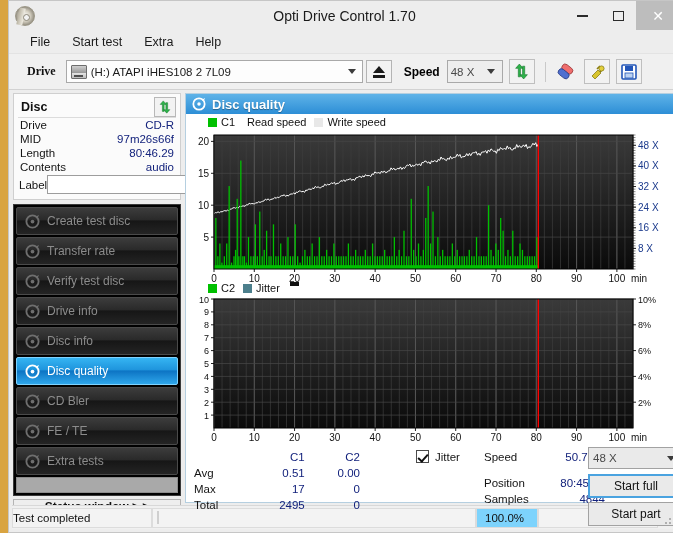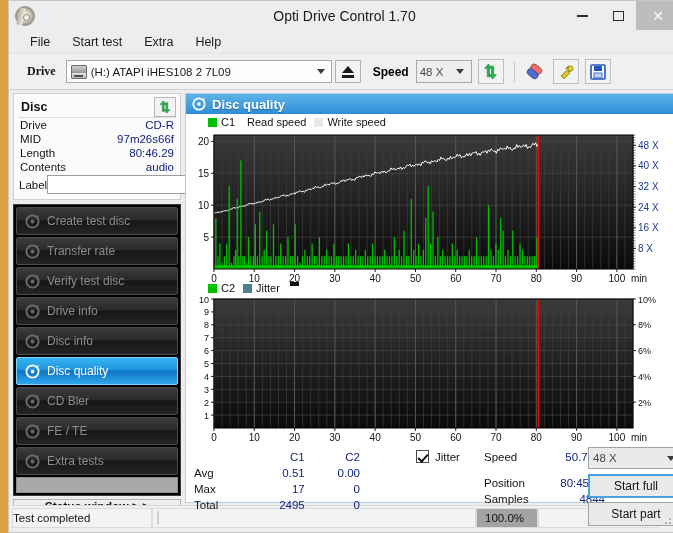--- a/index.html
+++ b/index.html
@@ -72,21 +72,21 @@
   .drivebar {
     height: 36px; flex: 0 0 36px;
     display: flex; align-items: center;
     background: #f0f0f0;
     padding: 0 6px;
     border-bottom: 1px solid #d2d2d2;
   }
   .lbl-bold { font-weight: bold; font-size: 12px; color: #111; font-family: Liberation Serif, serif; }
   .drive-combo {
     margin-left: 10px;
-    width: 266px; height: 23px;
+    width: 297px; height: 23px;
     background: #fdfdfd; border: 1px solid #a9a9a9;
     display: flex; align-items: center; padding: 0 2px;
     font-size: 11.5px; color: #1a1a1a;
   }
   .drv-icon {
     width: 16px; height: 14px; margin: 0 4px 0 2px;
     background: linear-gradient(180deg,#cfcfcf 0%,#9a9a9a 55%,#e8e8e8 56%,#bcbcbc 100%);
     border: 1px solid #6d6d6d; border-radius: 1px;
     position: relative;
   }
@@ -199,21 +199,21 @@
     height: 24px; flex:0 0 24px;
     display:flex; align-items:center;
     background:#f0f0f0; border-top:1px solid #d8d8d8;
     margin: 2px 3px 3px 3px;
   }
   .sb-cell { height:20px; display:flex;align-items:center; font-size:11.5px; color:#111; }
   .sb-text { width:140px; border:1px solid #dcdcdc; background:#f3f3f3;}
   .sb-prog { flex:1; border:1px solid #dcdcdc; background:#f3f3f3; padding:2px 4px; }
   .sb-bar-outer { height:13px; background:#ffffff; border:1px solid #cfcfcf; }
   .sb-bar-inner { height:100%; background:#14a716; }
-  .sb-pct { width:62px; justify-content:flex-start; padding-left:8px; border:1px solid #dcdcdc; background:#a3a3a3;}
+  .sb-pct { width:62px; justify-content:flex-start; padding-left:8px; border:1px solid #dcdcdc; background:#7dd3fc;}
   .sb-time { width:120px; justify-content:flex-end; padding-right:8px; border:1px solid #dcdcdc; background:#f3f3f3;}
   .grip { width:16px; height:16px; margin-left:3px; position:relative; }
   .grip i { position:absolute; width:2px;height:2px;background:#b0b0b0; }
 </style>
 </head>
 <body>
 
 <div id="app">
 
   <div class="titlebar">

